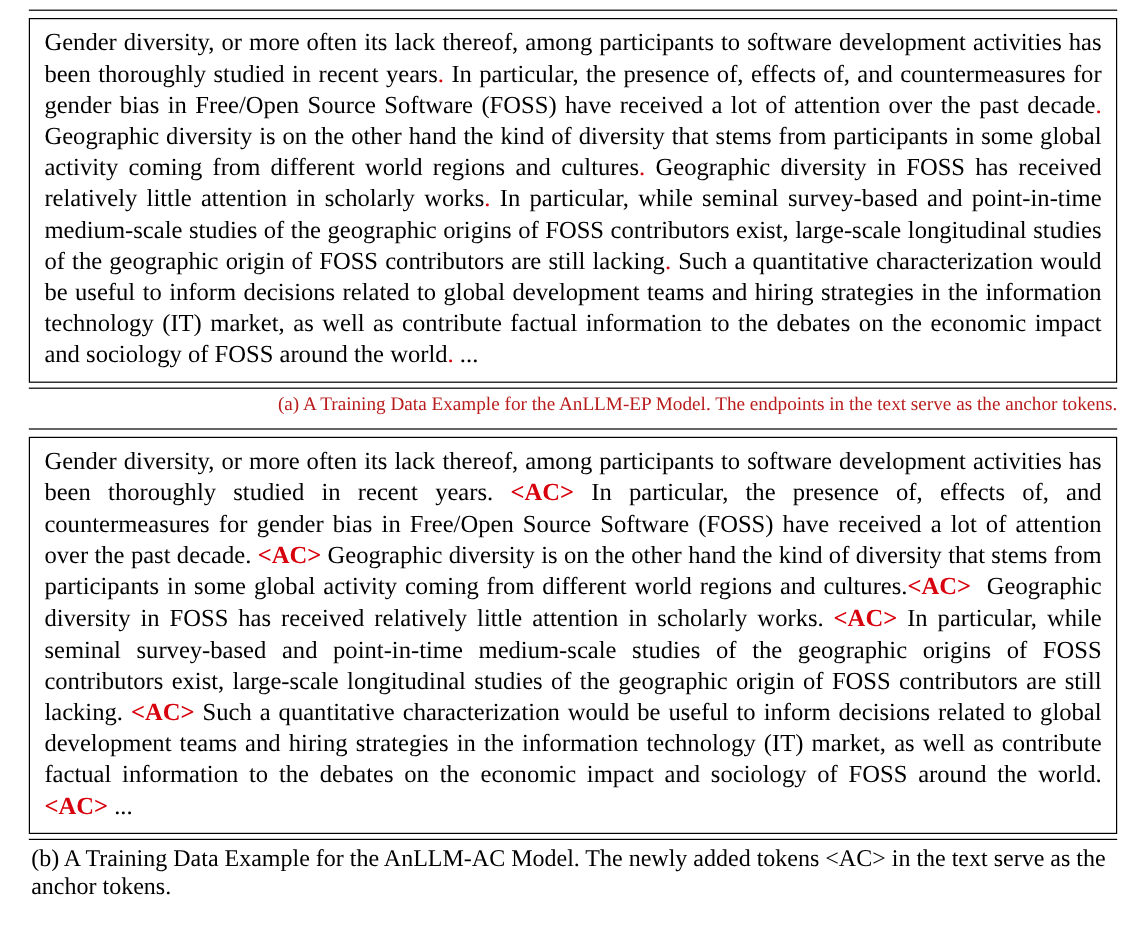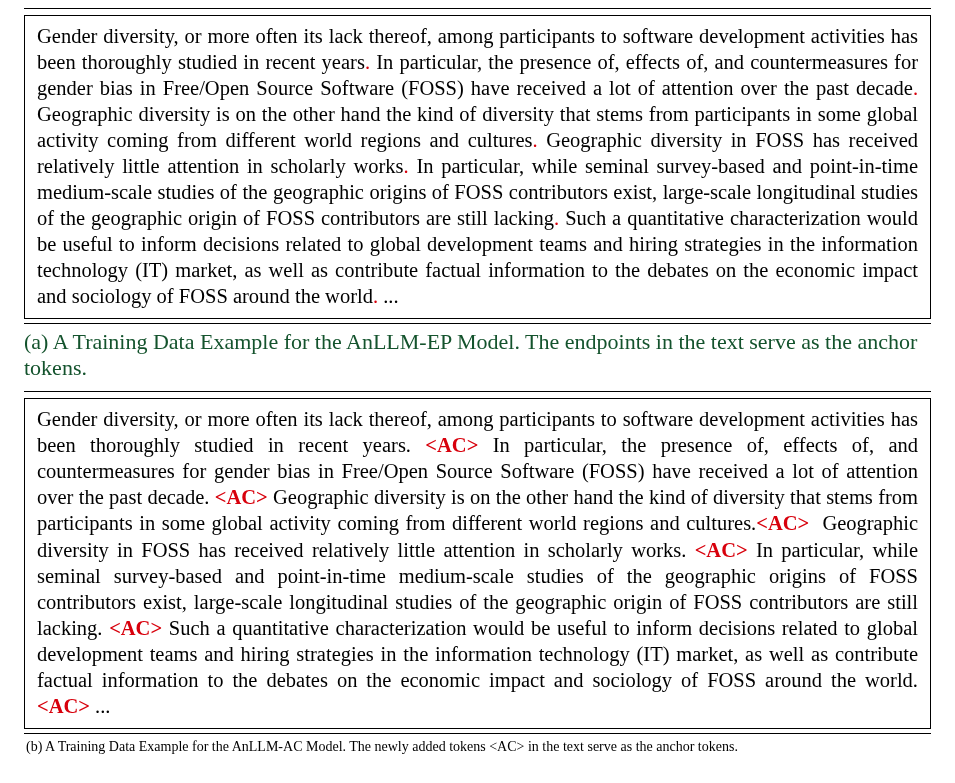--- a/index.html
+++ b/index.html
@@ -35,28 +35,28 @@
     }
     .text-box-b {
       border: 1.5px solid #000;
       padding: 7px 12px 9px 12px;
       margin: 6px 0 4px 0;
       text-align: justify;
       font-size: 20.5px;
       line-height: 1.27;
     }
     .caption {
-      text-align: left;
-      font-size: 22px;
+      text-align: right;
+      font-size: 16px;
       margin: 5px 0 10px 0;
-      color: #14532d;
+      color: #b91c1c;
     }
     .caption-b {
       text-align: left;
-      font-size: 14px;
+      font-size: 20px;
       margin: 5px 0 2px 0;
       padding-left: 2px;
       color: #000;
     }
     .red { color: #d8000c; }
     .ac { color: #d8000c; font-weight: bold; }
   </style>
 </head>
 <body>
 

